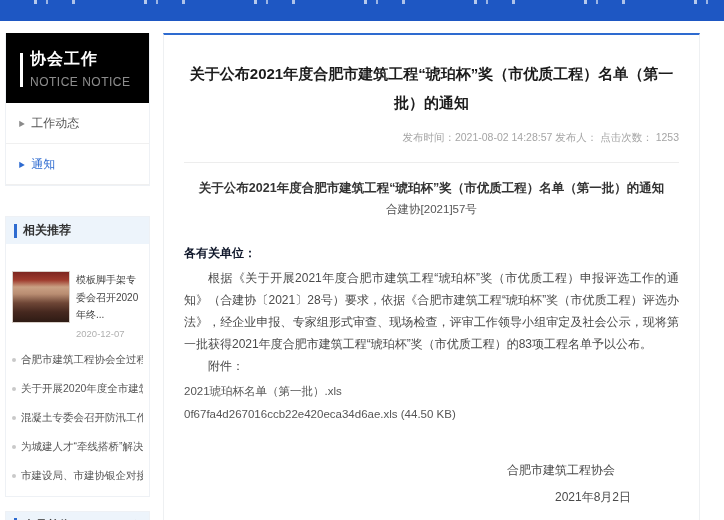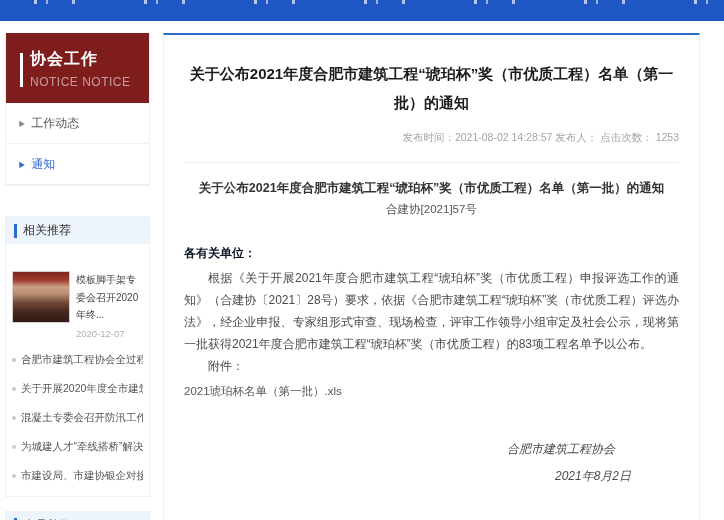--- a/index.html
+++ b/index.html
@@ -11,34 +11,34 @@
   .topbar .frag { position:absolute; top:0; left:0; width:100%; height:4px;
     background:repeating-linear-gradient(90deg,
       transparent 0 34px, rgba(255,255,255,.85) 34px 37px, transparent 37px 46px,
       rgba(255,255,255,.7) 46px 48px, transparent 48px 72px,
       rgba(255,255,255,.8) 72px 75px, transparent 75px 110px);
     opacity:.8; }
 
   
   .sidebar { position:absolute; left:5px; top:33px; width:145px; }
   .side-box { background:#fff; border:1px solid #eef1f5; border-top:none; }
-  .side-head { background:#7f1d1d; color:#fff; height:70px; padding:16px 0 0 14px; position:relative; }
+  .side-head { background:#000000; color:#fff; height:70px; padding:16px 0 0 14px; position:relative; }
   .side-head .vbar { position:absolute; left:14px; top:20px; width:3px; height:34px; background:#fff; }
   .side-head .t { font-size:16px; font-weight:bold; margin-left:10px; letter-spacing:1px; }
   .side-head .s { font-size:12px; color:rgba(255,255,255,.55); margin:5px 0 0 10px; letter-spacing:.5px; }
   .menu-item { height:41px; display:flex; align-items:center; padding-left:13px;
     border-bottom:1px solid #f0f0f0; font-size:12px; color:#555; cursor:pointer; }
   .menu-item .arr { font-size:8px; color:#8a8a8a; margin-right:6px; transform:scale(.9,1); }
   .menu-item.active { color:#2e6bd0; }
   .menu-item.active .arr { color:#2e6bd0; }
 
   .sec { margin-top:30px; border:1px solid #eef1f5; }
   .sec-head { height:27px; background:#edf4fb; display:flex; align-items:center; padding:0 8px; }
   .sec-head .bar { width:3px; height:14px; background:#2e6bd0; margin-right:6px; }
-  .sec-head .tt { font-size:12px; font-weight:normal; color:#333; }
+  .sec-head .tt { font-size:12px; font-weight:bold; color:#333; }
   .sec-head .more { margin-left:auto; font-size:10px; color:#999; cursor:pointer; }
 
   .featured { display:flex; padding:7px 6px 4px 6px; gap:6px; cursor:pointer;margin-top:20px; }
   .thumb { width:58px; height:52px; flex:0 0 58px;
     background:linear-gradient(180deg,#7d2620 0%,#9e3a2c 16%,#caa184 30%,#b98d72 44%,#6e4636 62%,#46281f 80%,#2e1b14 100%);
     border:1px solid #d8cfc8; }
   .feat-txt { flex:1; }
   .feat-title { font-size:10px; color:#444; line-height:1.75; }
   .feat-date { font-size:9.5px; color:#b0b0b0; margin-top:4px; }
 
@@ -52,21 +52,21 @@
   .art-title { margin-top:24px; font-size:15px; font-weight:bold; color:#1c1c1c;
     text-align:center; line-height:29px; }
   .art-meta { margin-top:14px; text-align:right; font-size:10.5px; color:#a5a5a5; }
   .art-divider { border-bottom:1px solid #ededed; margin-top:17px; }
   .doc-title { margin-top:17px; text-align:center; font-size:12.5px; font-weight:bold; color:#333; }
   .doc-no { margin-top:5px; text-align:center; font-size:11.5px; color:#555; }
   .salutation { margin-top:28px; font-size:12px; font-weight:bold; color:#0f172a; }
   .body-p { margin-top:5px; font-size:12px; color:#4a4a4a; line-height:22px; text-indent:2em; text-align:justify; }
   .attach-label { font-size:12px; color:#4a4a4a; line-height:22px; text-indent:2em; }
   .attach { margin-top:9px; font-size:11.5px; color:#555; cursor:pointer; }
-  .sig-block { margin-top:42px; text-align:right; padding-right:48px; font-size:12px; color:#4a4a4a;font-style:italic; }
+  .sig-block { margin-top:42px; text-align:right; padding-right:48px; font-size:12px; color:#4a4a4a; }
   .sig-org { margin-right:16px; }
   .sig-date { margin-top:10px; }
 </style>
 </head>
 <body>
 
 <div class="topbar">
   <div class="frag"></div>
 </div>
 
@@ -143,18 +143,19 @@
   <div class="art-divider"></div>
 
   <div class="doc-title">关于公布2021年度合肥市建筑工程“琥珀杯”奖（市优质工程）名单（第一批）的通知</div>
   <div class="doc-no">合建协[2021]57号</div>
 
   <div class="salutation">各有关单位：</div>
   <div class="body-p">根据《关于开展2021年度合肥市建筑工程“琥珀杯”奖（市优质工程）申报评选工作的通知》（合建协〔2021〕28号）要求，依据《合肥市建筑工程“琥珀杯”奖（市优质工程）评选办法》，经企业申报、专家组形式审查、现场检查，评审工作领导小组审定及社会公示，现将第一批获得2021年度合肥市建筑工程“琥珀杯”奖（市优质工程）的83项工程名单予以公布。</div>
   <div class="attach-label">附件：</div>
 
   <div class="attach" style="margin-top:7px;">2021琥珀杯名单（第一批）.xls</div>
+  <div class="attach">0f67fa4d267016ccb22e420eca34d6ae.xls (44.50 KB)</div>
 
   <div class="sig-block">
     <div class="sig-org">合肥市建筑工程协会</div>
     <div class="sig-date">2021年8月2日</div>
   </div>
 </div>
 
 </body></html>

